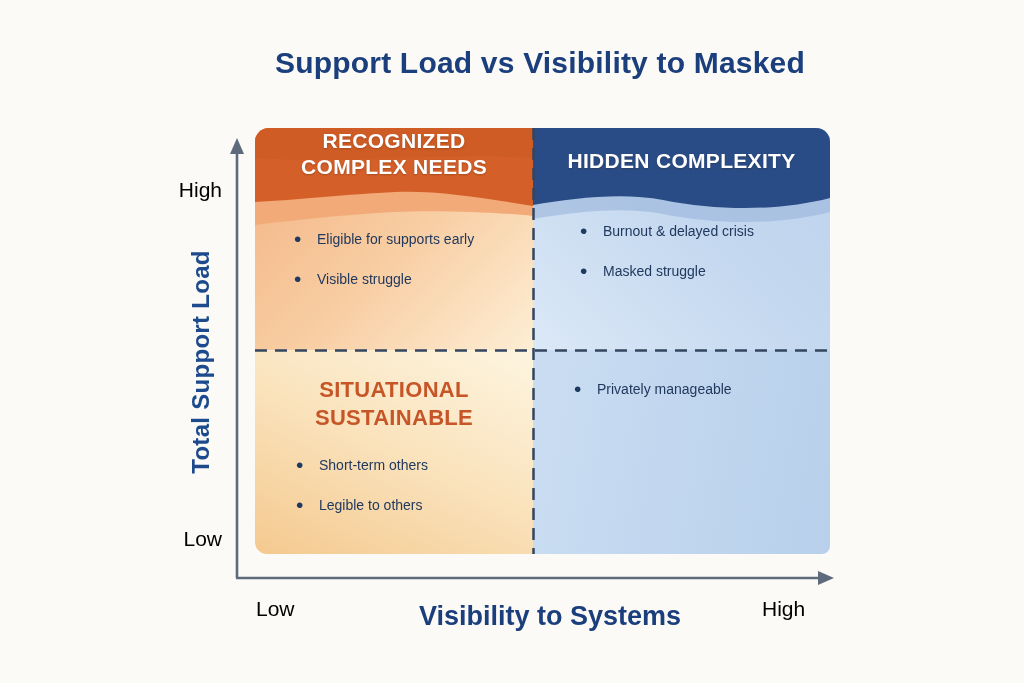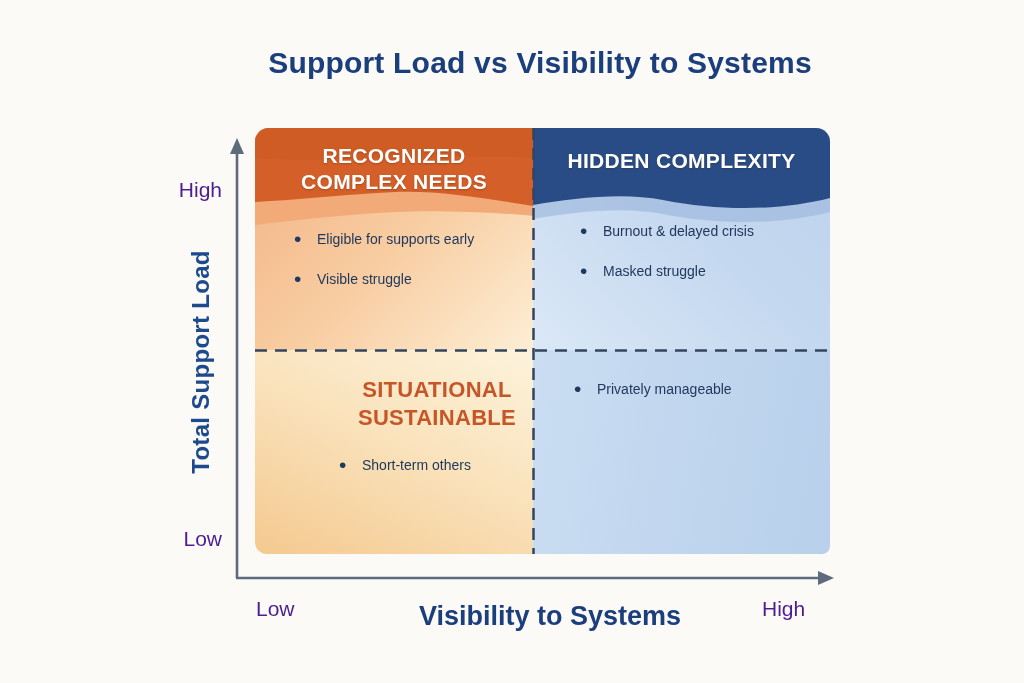--- a/index.html
+++ b/index.html
@@ -19,31 +19,31 @@
   .qbox{
     position:absolute;left:255px;top:128px;width:575px;height:426px;
     border-radius:14px 14px 8px 12px;overflow:hidden;
   }
   .quad{position:absolute;}
   .quad.tl{left:0;top:0;width:278px;height:222px;
     background:linear-gradient(135deg,#f2b283 0%,#f8cda2 52%,#fdeed4 100%);}
   .quad.tr{left:278px;top:0;width:297px;height:222px;
     background:linear-gradient(45deg,#dbe8f7 0%,#c4d8ef 55%,#bed3ed 100%);}
   .quad.bl{left:0;top:222px;width:278px;height:204px;
-    background:linear-gradient(205deg,#fdf5e0 0%,#fae3bd 48%,#f4c98f 100%);padding-left:43px;}
+    background:linear-gradient(205deg,#fdf5e0 0%,#fae3bd 48%,#f4c98f 100%);}
   .quad.br{left:278px;top:222px;width:297px;height:204px;
     background:linear-gradient(100deg,#caddf2 0%,#b8d0eb 100%);}
 
   .hdr-wave{position:absolute;left:0;top:0;width:100%;height:115px;display:block;}
   .hdr-text{
     position:absolute;left:0;width:100%;text-align:center;
     color:#ffffff;font-weight:bold;font-size:21px;line-height:26px;
     letter-spacing:0.3px;text-shadow:0 1px 2px rgba(40,20,0,.25);
   }
-  .tl .hdr-text{top:15px;}
+  .tl .hdr-text{top:0;}
   .tr .hdr-text{top:20px;}
 
   .quad-heading{
     text-align:center;font-weight:bold;font-size:22px;line-height:28px;
     letter-spacing:0.3px;margin-top:26px;
   }
   .bl .quad-heading{color:#c65627;}
   .br .quad-heading{color:#1b3e7c;}
 
   .bullets{position:absolute;left:36px;right:8px;}
@@ -58,40 +58,40 @@
     content:"\2022";position:absolute;left:3px;top:-1px;
     font-size:21px;color:#1f3a60;
   }
   .tl .bullet{max-width:210px;}
 
   .dash-overlay{position:absolute;left:0;top:0;pointer-events:none;}
 
   
   .axes{position:absolute;left:0;top:0;pointer-events:none;}
   .axis-end-label{
-    position:absolute;font-size:21px;color:#4c1d95;
+    position:absolute;font-size:21px;color:#000000;
   }
   .y-high{left:150px;top:178px;width:72px;text-align:right;}
   .y-low{left:150px;top:527px;width:72px;text-align:right;}
   .x-low{left:256px;top:597px;}
   .x-high{left:762px;top:597px;}
   .y-axis-title{
     position:absolute;left:52px;top:347px;width:300px;height:30px;
     transform:rotate(-90deg);text-align:center;
     font-size:24px;font-weight:bold;color:#1c4a8c;letter-spacing:0.3px;
   }
   .x-axis-title{
     position:absolute;left:330px;top:601px;width:440px;text-align:center;
     font-size:27px;font-weight:bold;color:#1b3e7c;
   }
 </style>
 </head>
 <body>
 
-<div class="page-title">Support Load vs Visibility to Systems</div>
+<div class="page-title">Support Load vs Visibility to Masked</div>
 
 <div class="qbox">
 
   <div class="quad tl">
     <svg class="hdr-wave" viewBox="0 0 278 115" preserveAspectRatio="none">
       <path d="M0 0 H278 V88 C240 84 180 82 140 84 C95 86 40 92 0 97 Z" fill="#f2aa78"></path>
       <path d="M0 0 H278 V78 C230 70 180 62 140 64 C95 66 40 72 0 74 Z" fill="#d45f28"></path>
       <path d="M0 0 H278 V30 C200 24 80 36 0 30 Z" fill="#c95822" opacity="0.45"></path>
     </svg>
     <div class="hdr-text">
@@ -118,20 +118,21 @@
     </div>
   </div>
 
   <div class="quad bl">
     <div class="quad-heading">
       <div>SITUATIONAL</div>
       <div>SUSTAINABLE</div>
     </div>
     <div class="bullets">
       <div class="bullet">Short-term others</div>
+      <div class="bullet">Legible to others</div>
     </div>
   </div>
 
   <div class="quad br">
     <div class="quad-heading">
     </div>
     <div class="bullets">
       <div class="bullet">Privately manageable</div>
     </div>
   </div>

